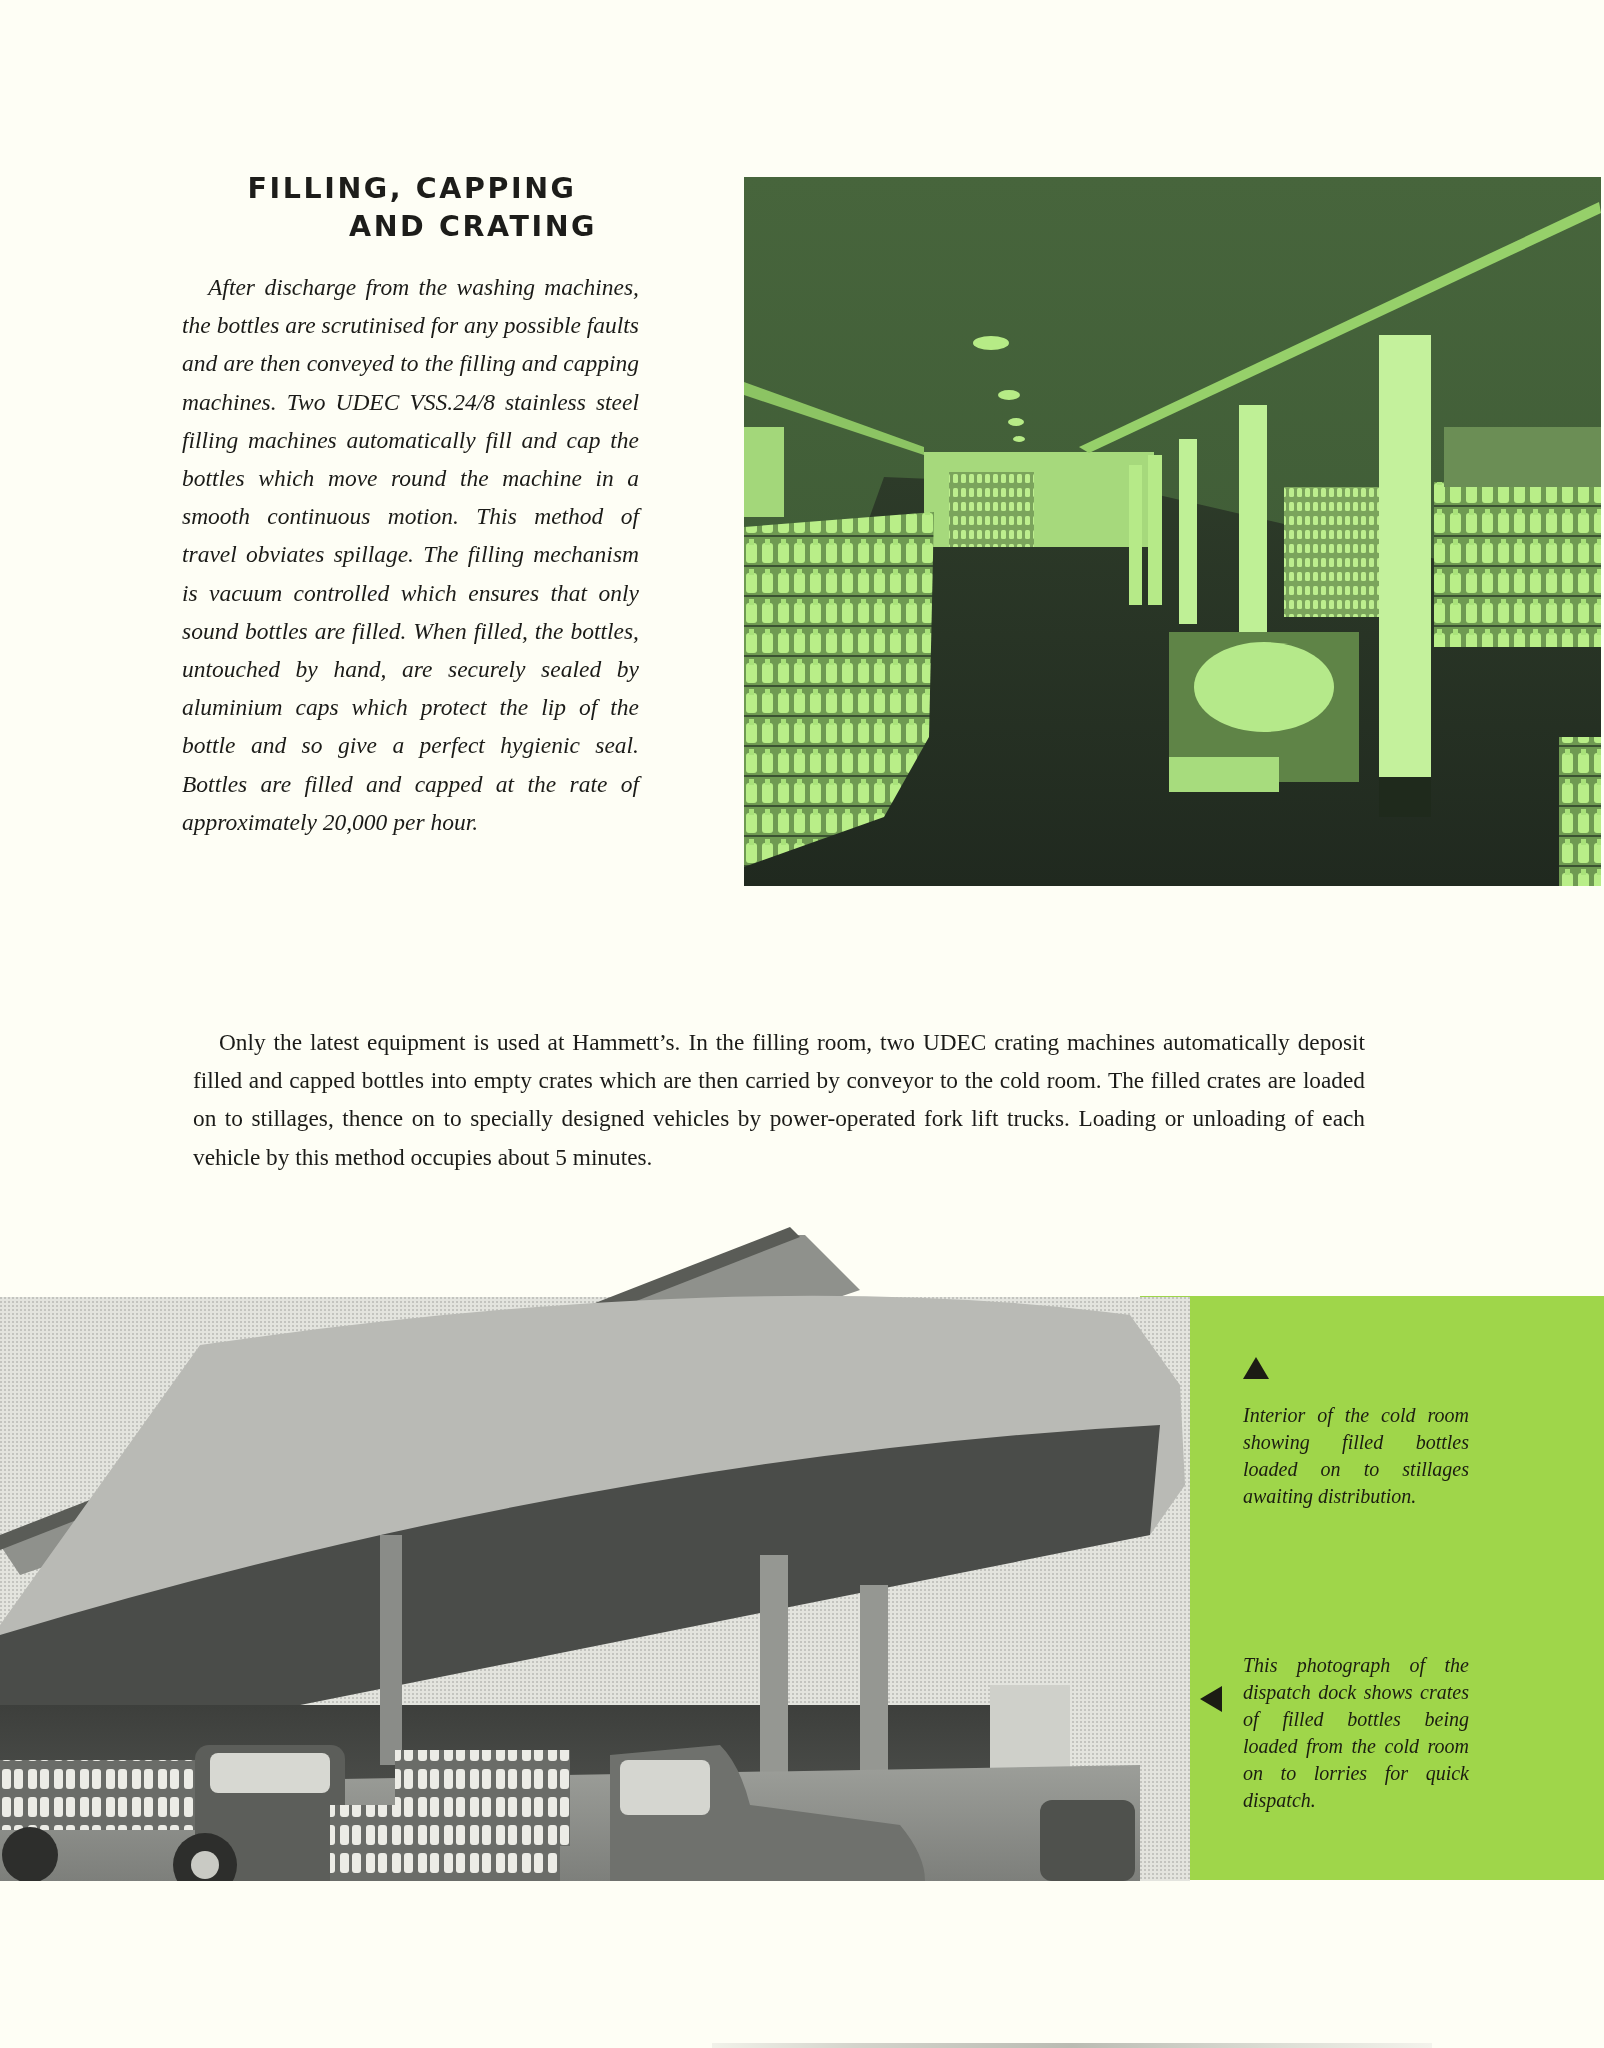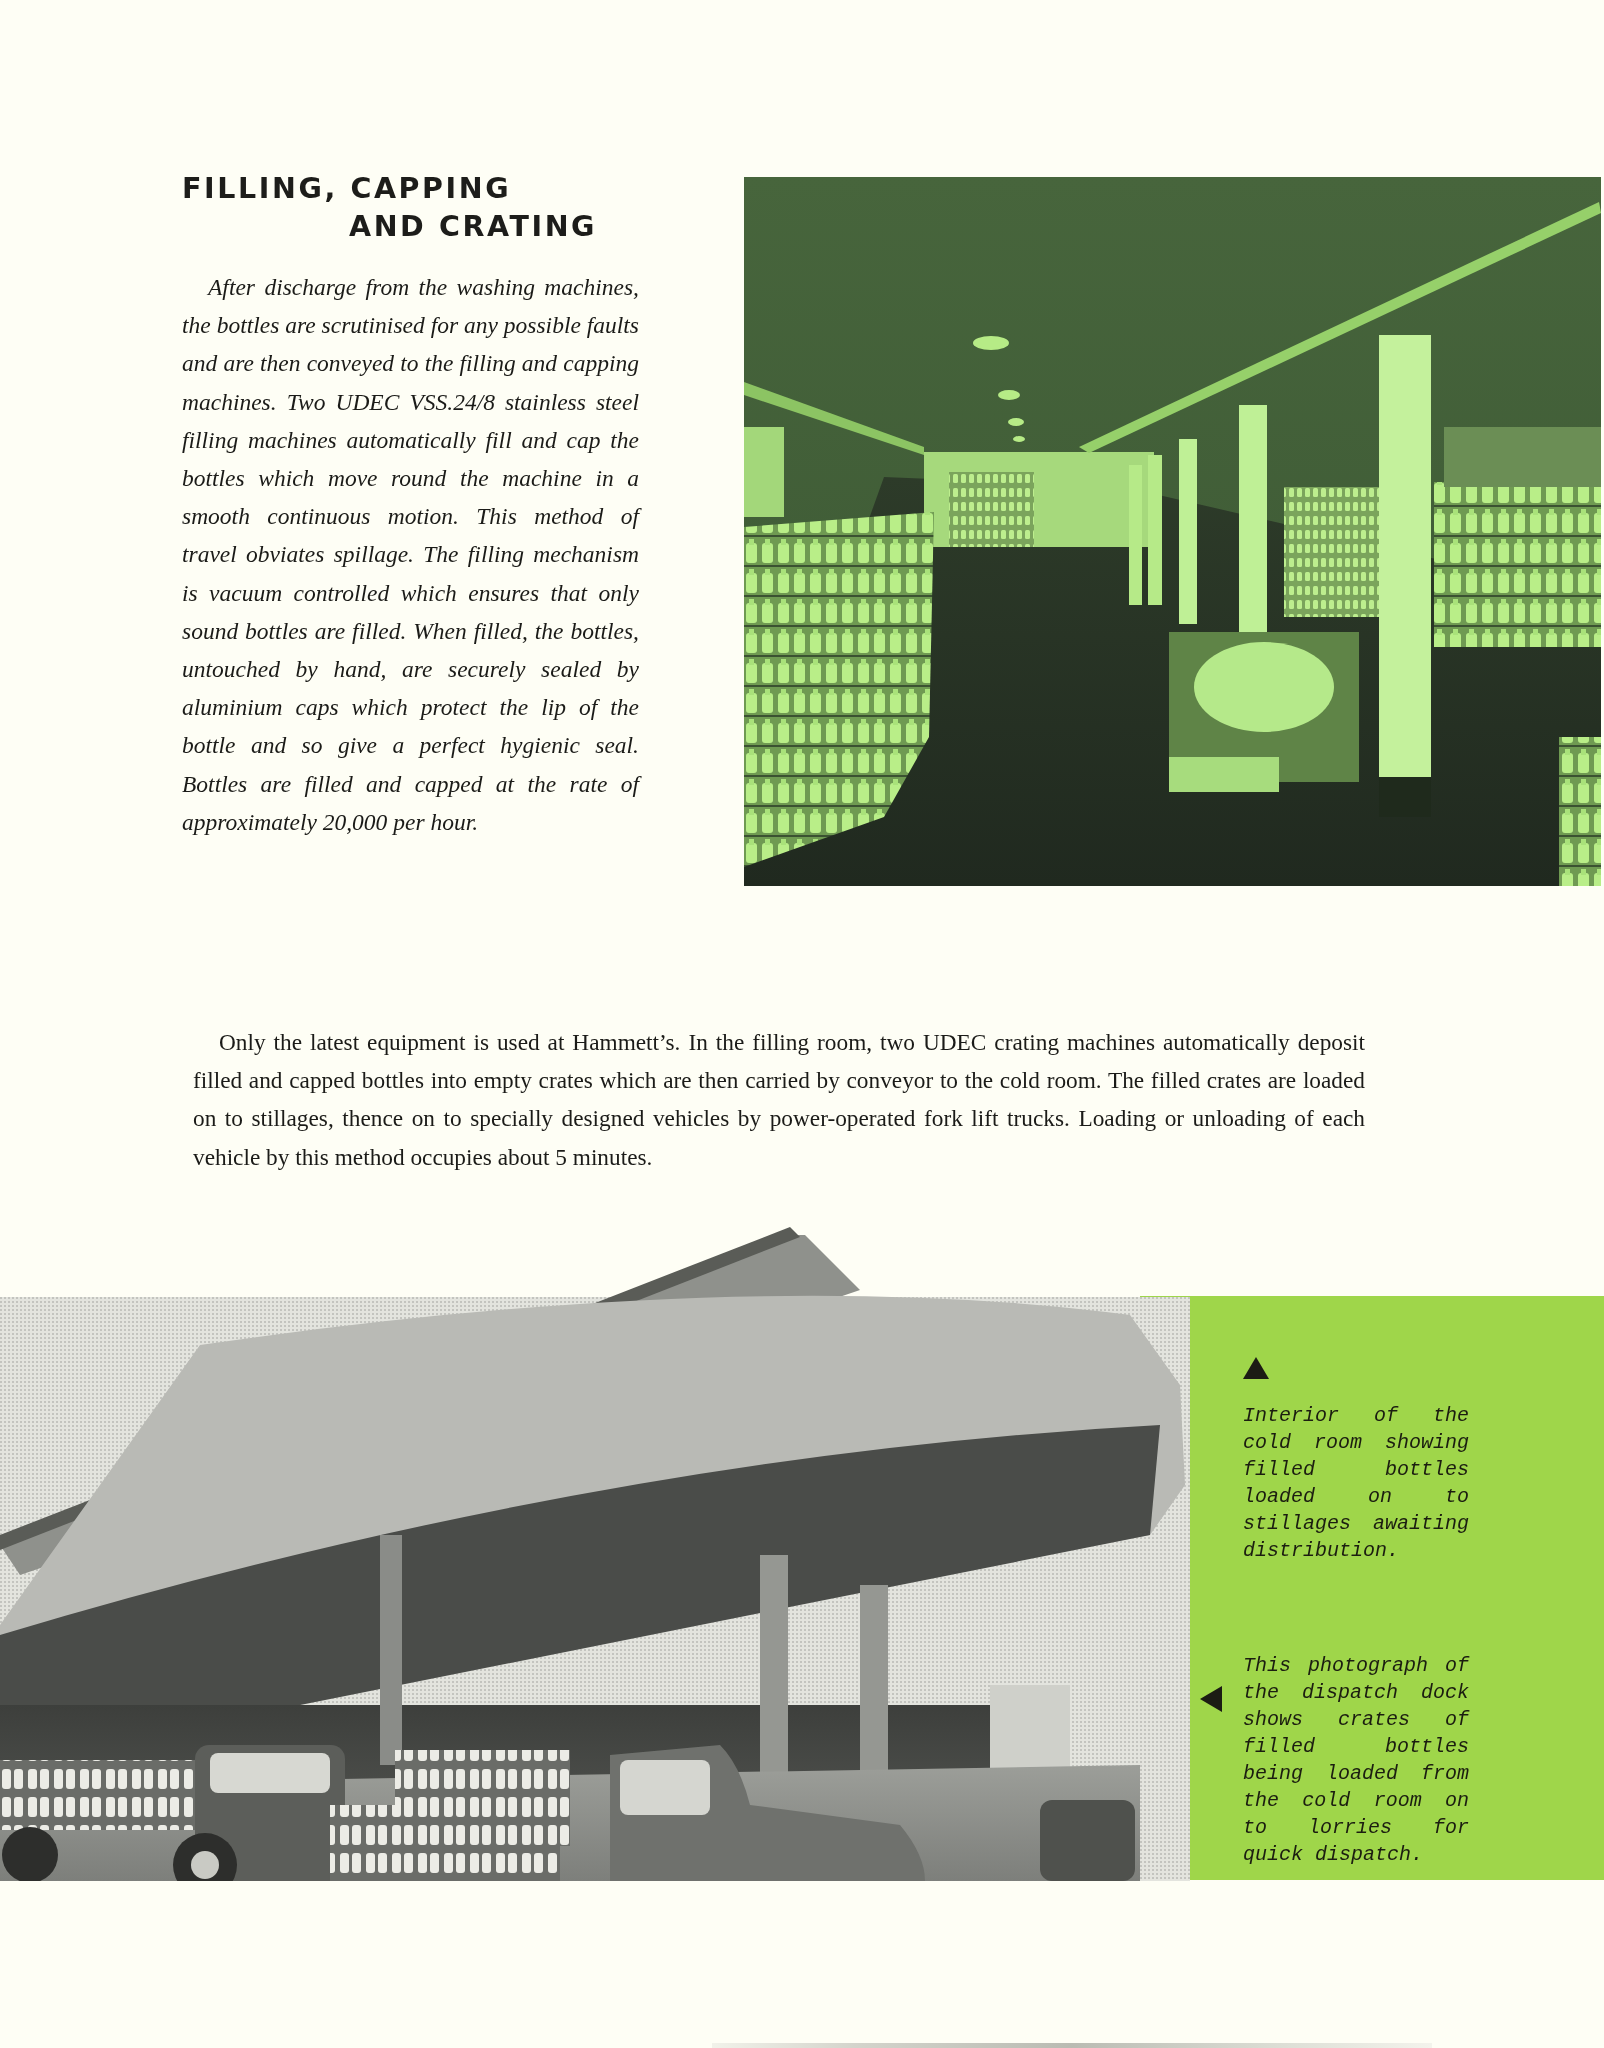--- a/index.html
+++ b/index.html
@@ -8,21 +8,21 @@
     background: #fefef5;
     font-family: "Liberation Serif", "DejaVu Serif", serif;
     color: #1b1b18;
   }
   .title {
     position: absolute; left: 182px; top: 170px; width: 460px;
     font-family: "DejaVu Sans", "Liberation Sans", sans-serif;
     font-weight: bold; font-size: 28.5px; letter-spacing: 2.6px;
     line-height: 38px; color: #1d1d1a; margin: 0;
   }
-  .title .l1 { display: block; }
+  .title .l1 { display: block; text-align: center; }
   .title .l2 { display: block; padding-left: 167px; }
   .col-text {
     position: absolute; left: 182px; top: 268px; width: 457px;
     font-size: 23.5px; line-height: 38.2px; text-align: justify;
     text-indent: 26px; margin: 0; hyphens: manual; font-style: italic;
   }
   .wide-text {
     position: absolute; left: 185px; top: 1015px; width: 1172px;
     font-size: 23.3px; line-height: 38.2px; text-align: justify;
     text-indent: 26px; margin: 8px;
@@ -37,21 +37,21 @@
   .photo-bottom {
     position: absolute; left: 0; top: 1205px; width: 1190px; height: 676px; overflow: hidden;
   }
   .photo-bottom svg { display: block; }
   .green-panel {
     position: absolute; left: 1140px; top: 1296px; width: 464px; height: 584px;
     background: #9fd64a;
   }
   .caption {
     position: absolute; left: 1243px; width: 226px;
-    font-family: Liberation Mono, monospace;
+    font-family: Liberation Serif, serif;
     font-style: italic; font-size: 20px; line-height: 27px;
     text-align: justify; color: #1b1d10; margin: 0;
   }
   .caption-1 { top: 1402px; }
   .caption-2 { top: 1628px; margin-top: 24px; }
   .arrow-up {
     position: absolute; left: 1243px; top: 1357px; width: 0; height: 0;
     border-left: 13px solid transparent; border-right: 13px solid transparent;
     border-bottom: 22px solid #1c1c14;
   }

